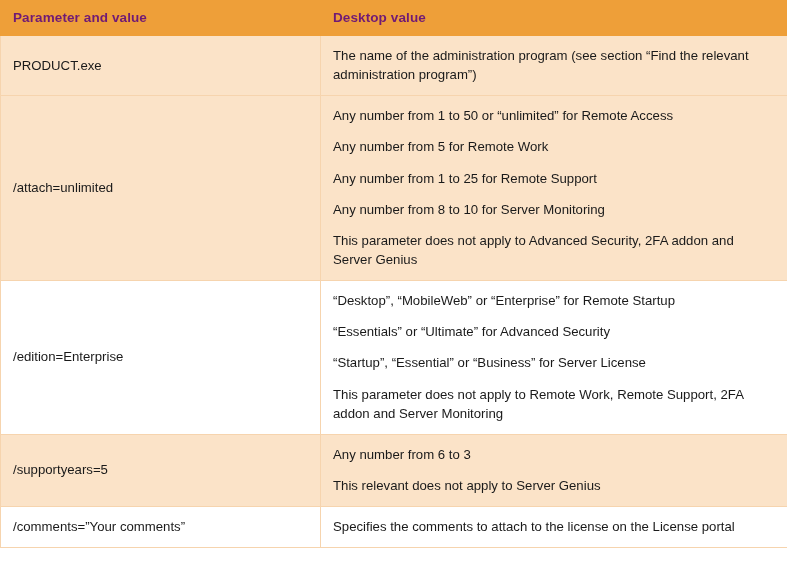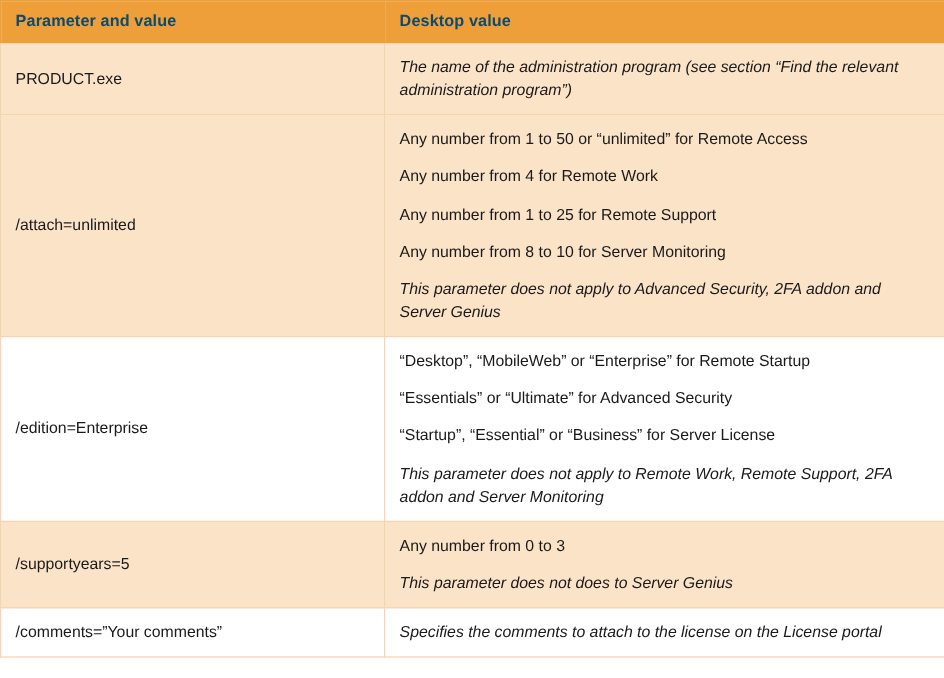--- a/index.html
+++ b/index.html
@@ -21,21 +21,21 @@
   table.param-table {
     border-collapse: collapse;
     width: 787px;
     table-layout: fixed;
   }
   table.param-table col.c1 { width: 320px; }
   table.param-table col.c2 { width: 467px; }
 
   table.param-table th {
     background: #ee9f39;
-    color: #0c4a6e;
+    color: #701a75;
     font-size: 13.5px;
     font-weight: bold;
     text-align: left;
     padding: 9px 12px 10px 12px;
     border: 1px solid #ee9f39;
     vertical-align: middle;
     letter-spacing: 0.1px;
   }
   table.param-table td {
     font-size: 13.2px;
@@ -50,21 +50,20 @@
   }
   tr.plain td {
     background: #ffffff;
     border-color: #f6d4ae;
   }
   .cell-lines p {
     margin: 0 0 12px 0;
   }
   .cell-lines p:last-child {
     margin-bottom: 0;
-    font-style: italic;
   }
   .tall-left {
     vertical-align: middle;
   }
 </style>
 </head>
 <body>
 
 <div class="table-wrap">
   <table class="param-table">
@@ -88,21 +87,21 @@
           </div>
         </td>
       </tr>
 
 
       <tr class="shade">
         <td class="tall-left">/attach=unlimited</td>
         <td>
           <div class="cell-lines">
             <p>Any number from 1 to 50 or “unlimited” for Remote Access</p>
-            <p>Any number from 4 for Remote Work</p>
+            <p>Any number from 5 for Remote Work</p>
             <p>Any number from 1 to 25 for Remote Support</p>
             <p>Any number from 8 to 10 for Server Monitoring</p>
             <p>This parameter does not apply to Advanced Security, 2FA addon and Server Genius</p>
           </div>
         </td>
       </tr>
 
       <tr class="plain">
         <td class="tall-left">/edition=Enterprise</td>
         <td>
@@ -112,22 +111,22 @@
             <p>“Startup”, “Essential” or “Business” for Server License</p>
             <p>This parameter does not apply to Remote Work, Remote Support, 2FA addon and Server Monitoring</p>
           </div>
         </td>
       </tr>
 
       <tr class="shade">
         <td class="tall-left">/supportyears=5</td>
         <td>
           <div class="cell-lines">
-            <p>Any number from 0 to 3</p>
-            <p>This parameter does not does to Server Genius</p>
+            <p>Any number from 6 to 3</p>
+            <p>This relevant does not apply to Server Genius</p>
           </div>
         </td>
       </tr>
 
       <tr class="plain">
         <td class="tall-left">/comments=”Your comments”</td>
         <td>
           <div class="cell-lines">
             <p>Specifies the comments to attach to the license on the License portal</p>
           </div>

